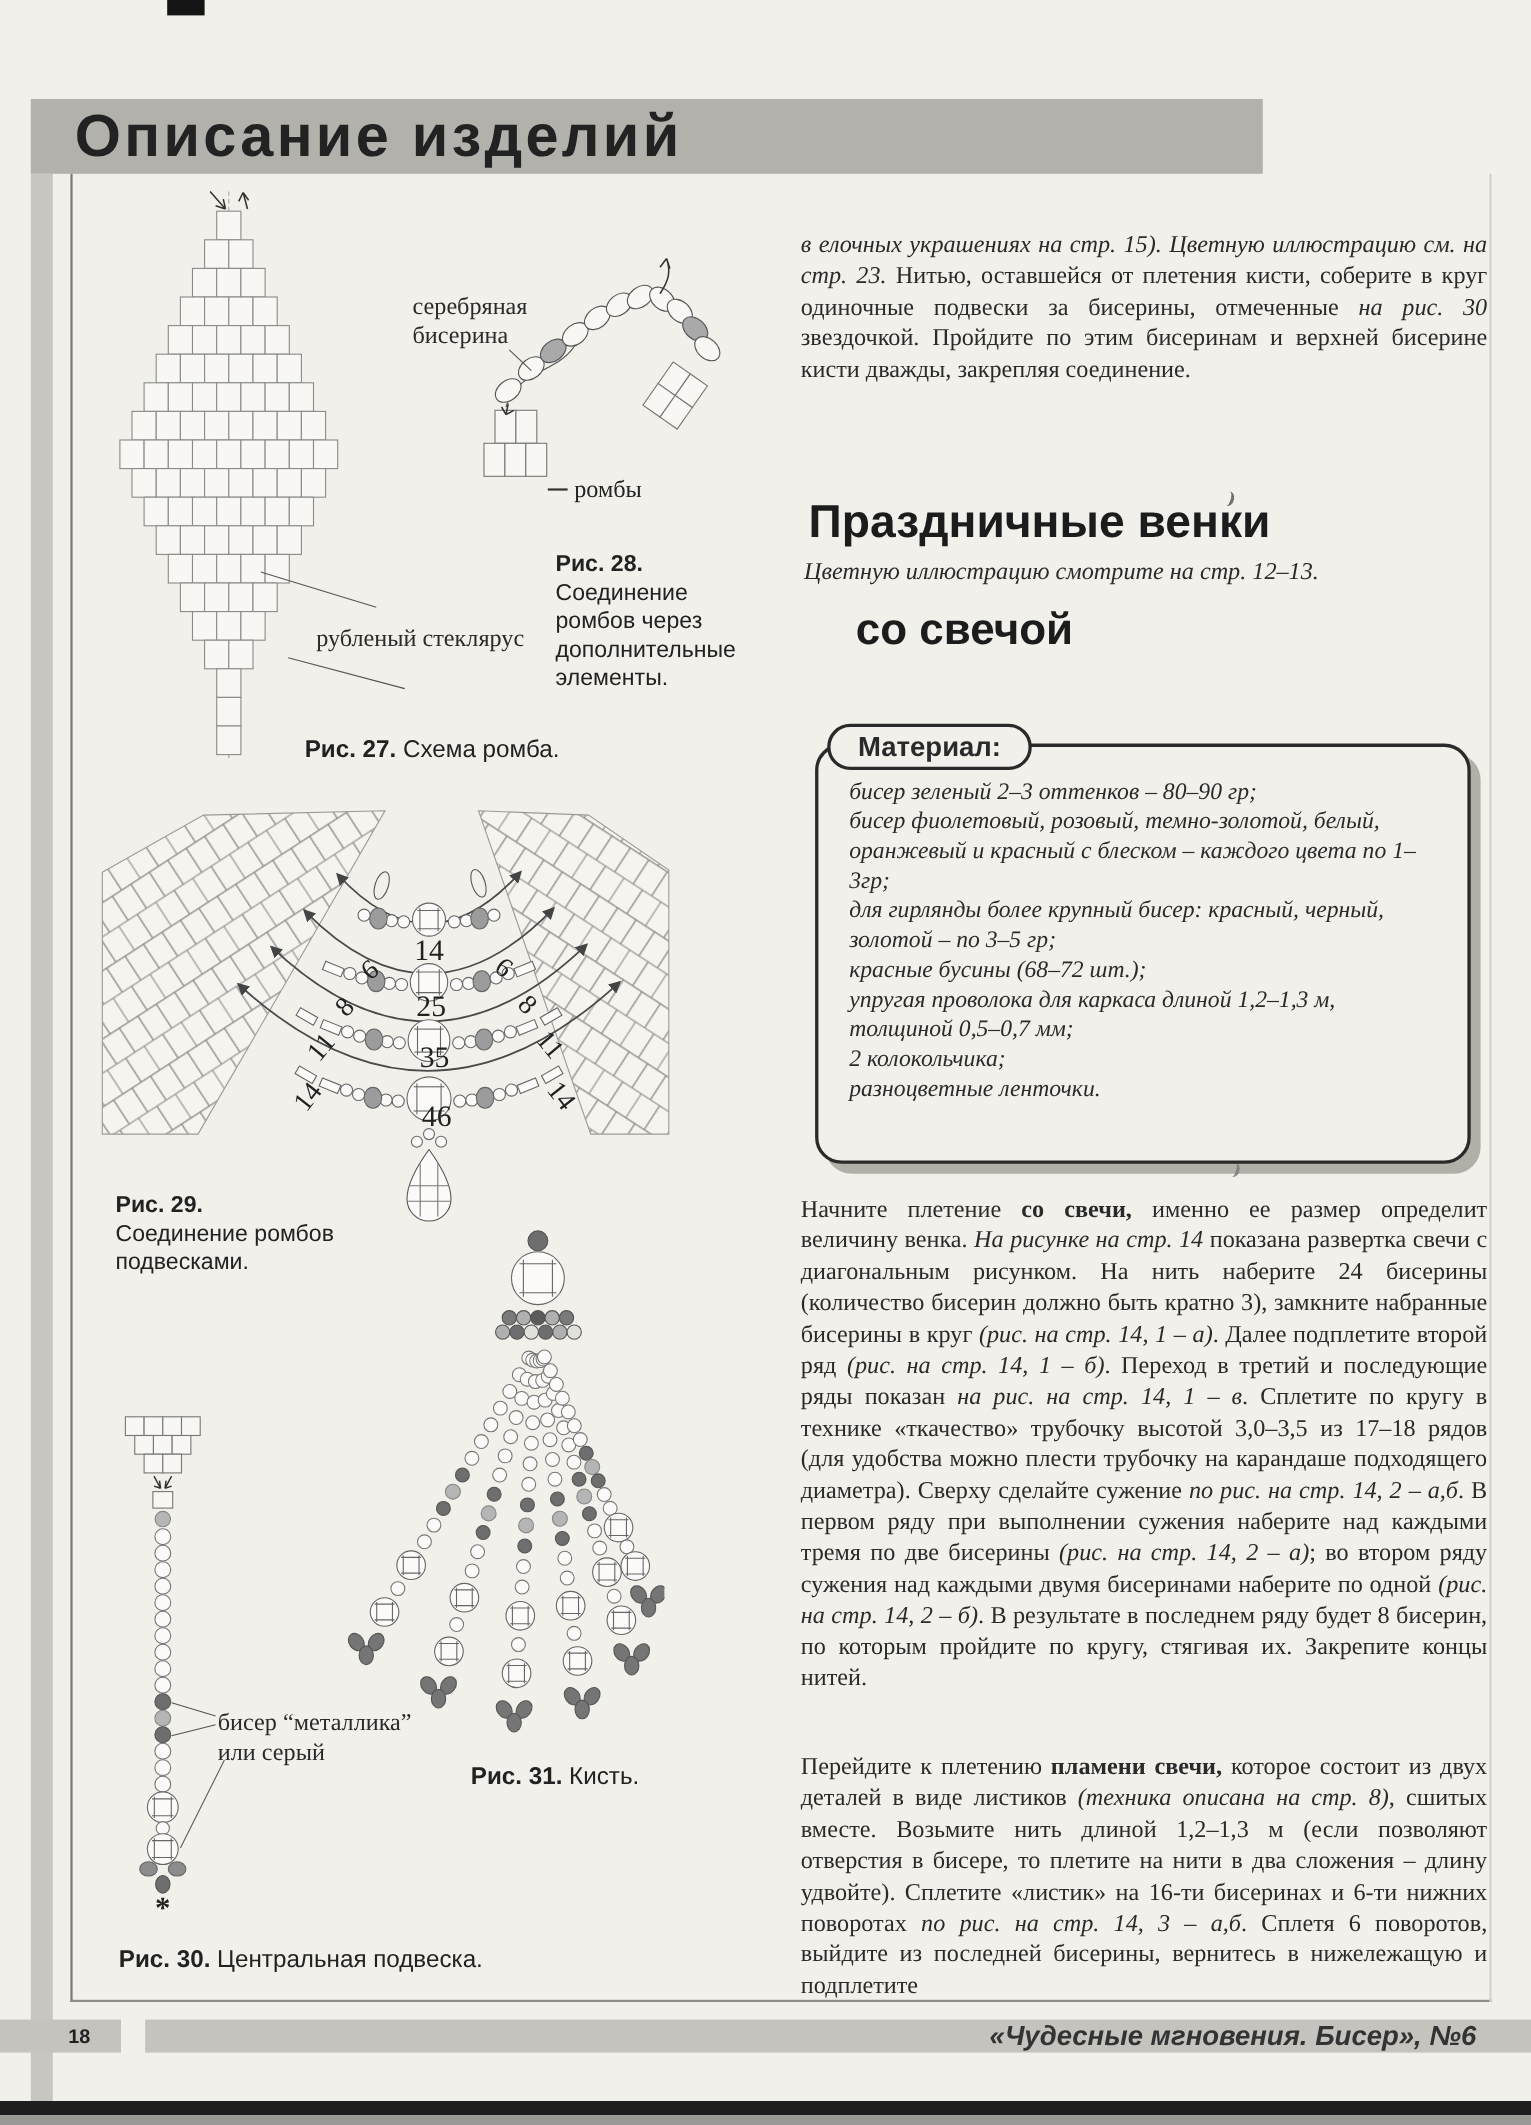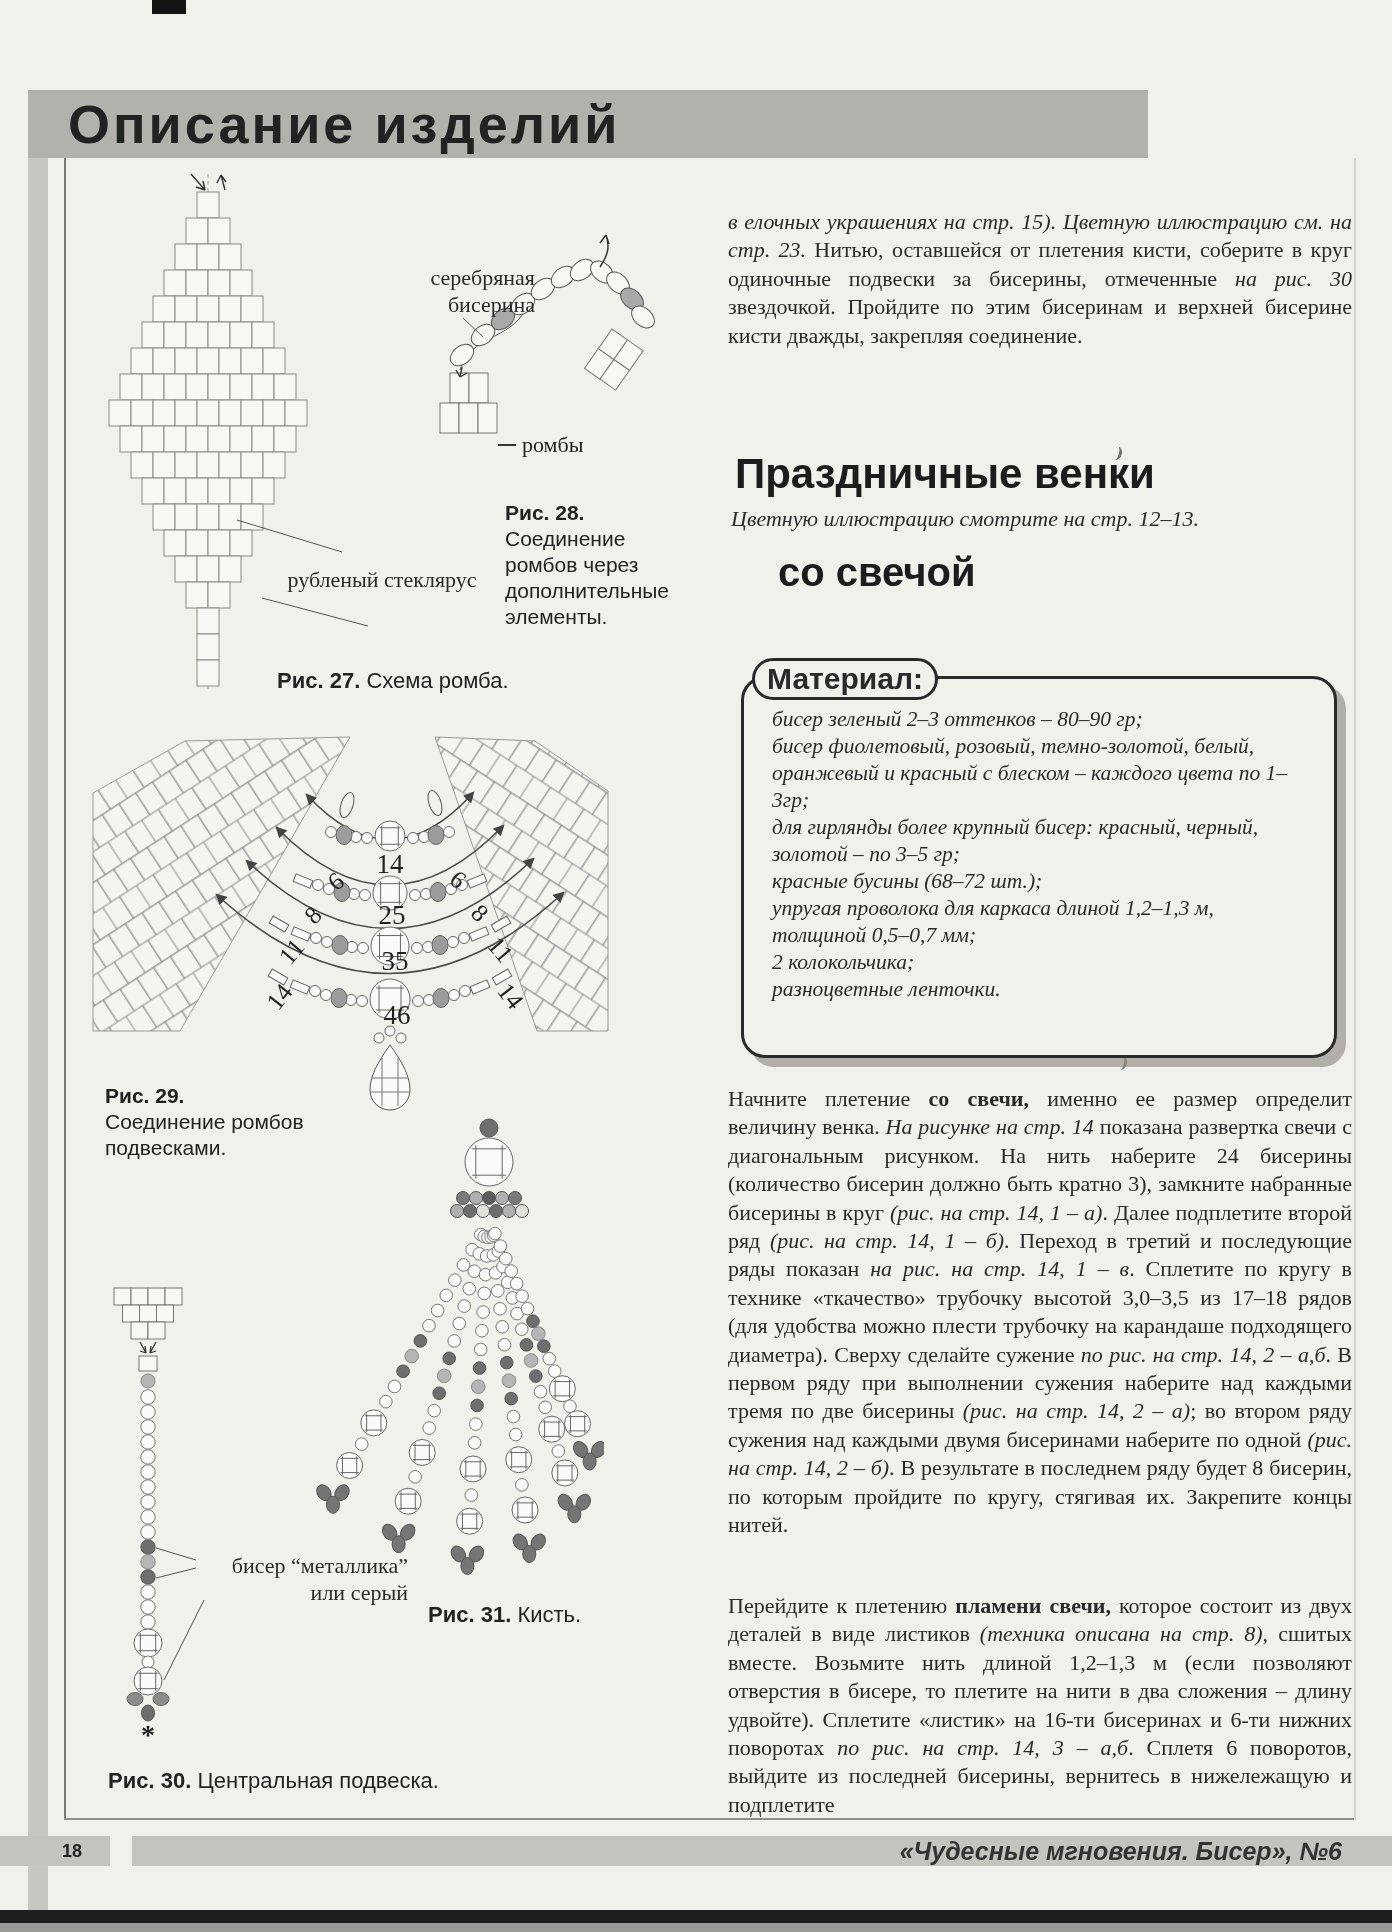--- a/index.html
+++ b/index.html
@@ -11,26 +11,26 @@
              letter-spacing:3px;color:#222;line-height:68px;}
   .para{font-size:22px;line-height:28.4px;text-align:justify;}
   .para .it{font-style:italic;}
   .para .bd{font-weight:bold;}
   .sec-title{font-family:"Liberation Sans",sans-serif;font-weight:900;font-size:42px;color:#1c1c1c;}
   .item-title{font-family:"Liberation Sans",sans-serif;font-weight:900;font-size:40px;color:#1c1c1c;line-height:57px;}
   .subtitle{font-style:italic;font-size:22px;}
   .mat-box{border:3px solid #2a2a2a;border-radius:24px;background:#f2f0ea;
            box-shadow:9px 9px 0 rgba(125,122,115,.55);}
   .mat-pill{border:3px solid #2a2a2a;border-radius:22px;background:#f2f0ea;
-            font-family:"Liberation Sans",sans-serif;font-weight:bold;font-size:30px;
+            font-family:"Liberation Sans",sans-serif;font-weight:bold;font-size:25px;
             text-align:center;line-height:36px;}
   .mat-list{font-style:italic;font-size:21.5px;line-height:27px;}
   .cap{font-family:"Liberation Sans",sans-serif;font-size:21px;line-height:26px;color:#222;}
   .cap .bd{font-weight:bold;}
-  .fig-label{font-size:22px;line-height:27px;text-align:right;}
+  .fig-label{font-size:22px;line-height:27px;text-align:left;}
   .footer-band{background:#c5c3be;}
   .pageno{font-family:Liberation Sans, sans-serif;font-weight:bold;font-size:18px;color:#222;line-height:30px;}
   .footer-text{font-family:"Liberation Sans",sans-serif;font-weight:bold;font-style:italic;
                font-size:25px;color:#333;line-height:30px;text-align:right;}
   .speck{position:absolute;width:9px;height:14px;border-right:3px solid #6f6f6f;
          border-radius:0 9px 9px 0 / 0 11px 11px 0;transform:rotate(14deg);}
   svg text{font-family:"Liberation Serif",serif;}
 </style>
 </head>
 <body>

